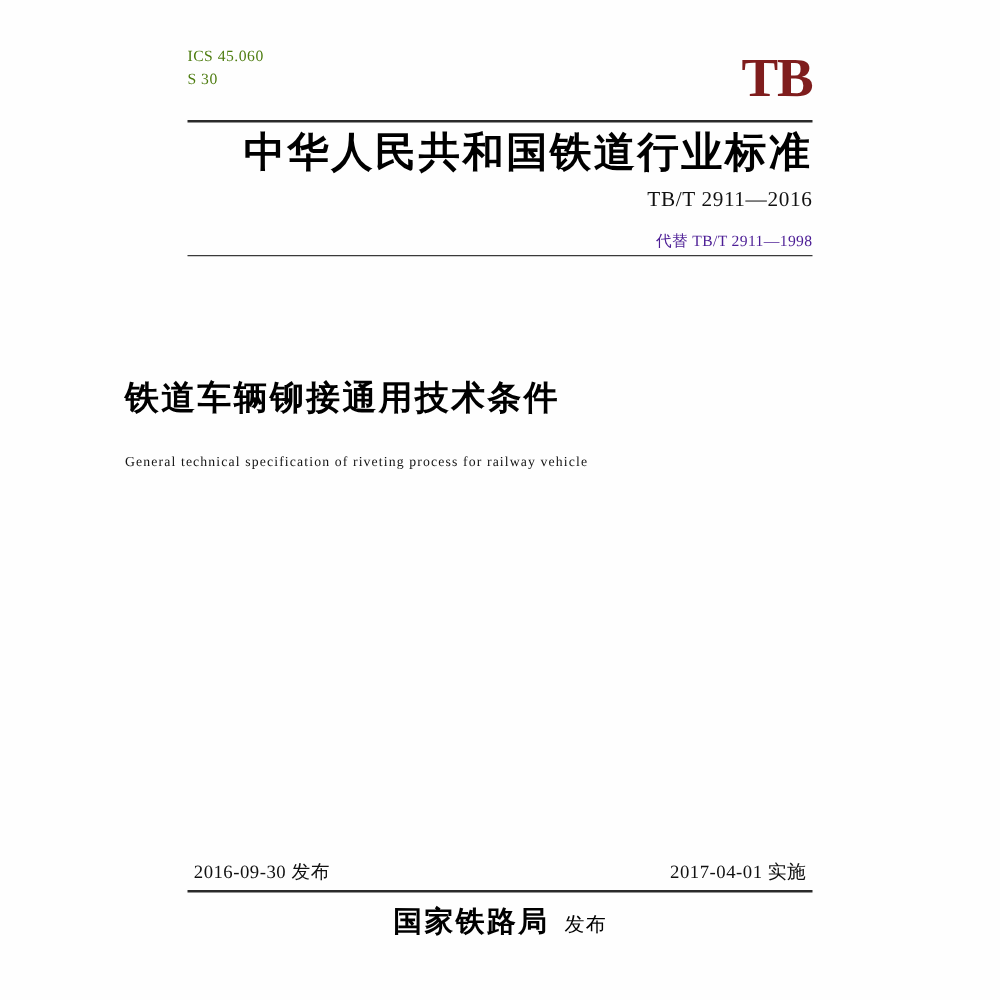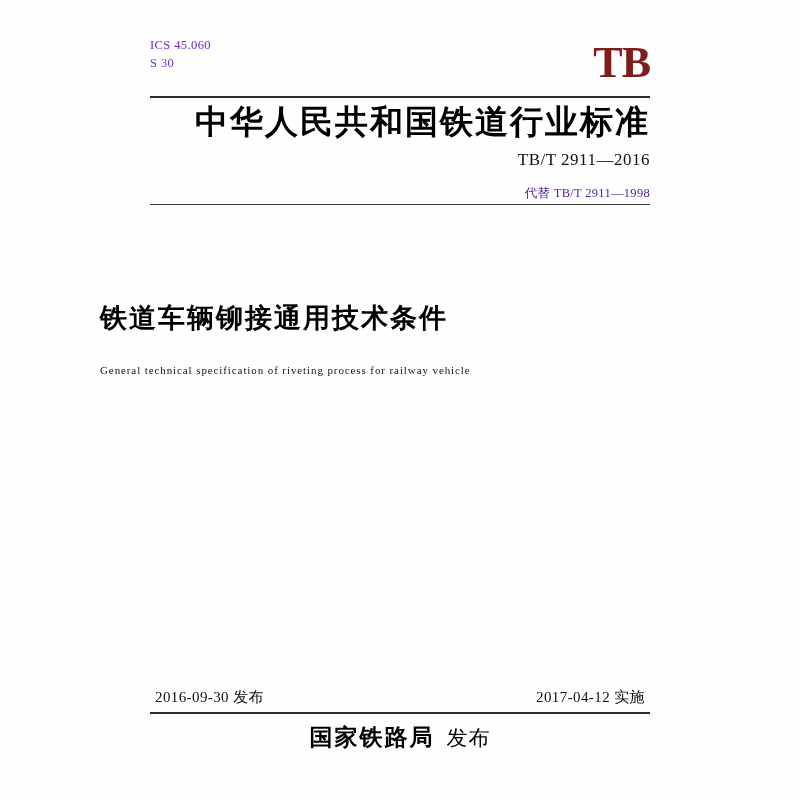--- a/index.html
+++ b/index.html
@@ -29,21 +29,21 @@
     left: 150px;
     top: 36px;
     width: 500px;
   }
 
   .ics-block {
     font-family: "Liberation Serif", serif;
     font-size: 12.5px;
     line-height: 1.45;
     letter-spacing: 0.4px;
-    color: #6d28d9;
+    color: #4d7c0f;
   }
   .ics-block div {
     white-space: nowrap;
   }
 
   .tb-logo {
     position: absolute;
     right: 0;
     top: 6px;
     font-family: "Liberation Serif", serif;
@@ -173,21 +173,21 @@
   }
   .issuer-name {
     font-family: "DejaVu Serif", "Liberation Serif", serif;
     font-weight: bold;
     font-size: 23px;
     letter-spacing: 2px;
     color: #000;
   }
   .issuer-verb {
     font-family: "DejaVu Serif", "Liberation Serif", serif;
-    font-size: 21px;
+    font-size: 16px;
     letter-spacing: 1px;
     color: #000;
     margin-left: 12px;
   }
 </style>
 </head>
 <body>
 
 <div class="page">
 
@@ -207,21 +207,21 @@
     <div class="std-no">TB/T 2911—2016</div>
     <div class="std-replace">代替 TB/T 2911—1998</div>
   </div>
 
   <div class="rule rule-mid"></div>
 
   <div class="title-cn">铁道车辆铆接通用技术条件</div>
   <div class="title-en">General technical specification of riveting process for railway vehicle</div>
 
   <div class="date-left">2016-09-30 发布</div>
-  <div class="date-right">2017-04-12 实施</div>
+  <div class="date-right">2017-04-01 实施</div>
 
   <div class="rule rule-bottom"></div>
 
   <div class="issuer">
     <span class="issuer-name">国家铁路局</span><span class="issuer-verb">发布</span>
   </div>
 
 </div>
 
 </body></html>

